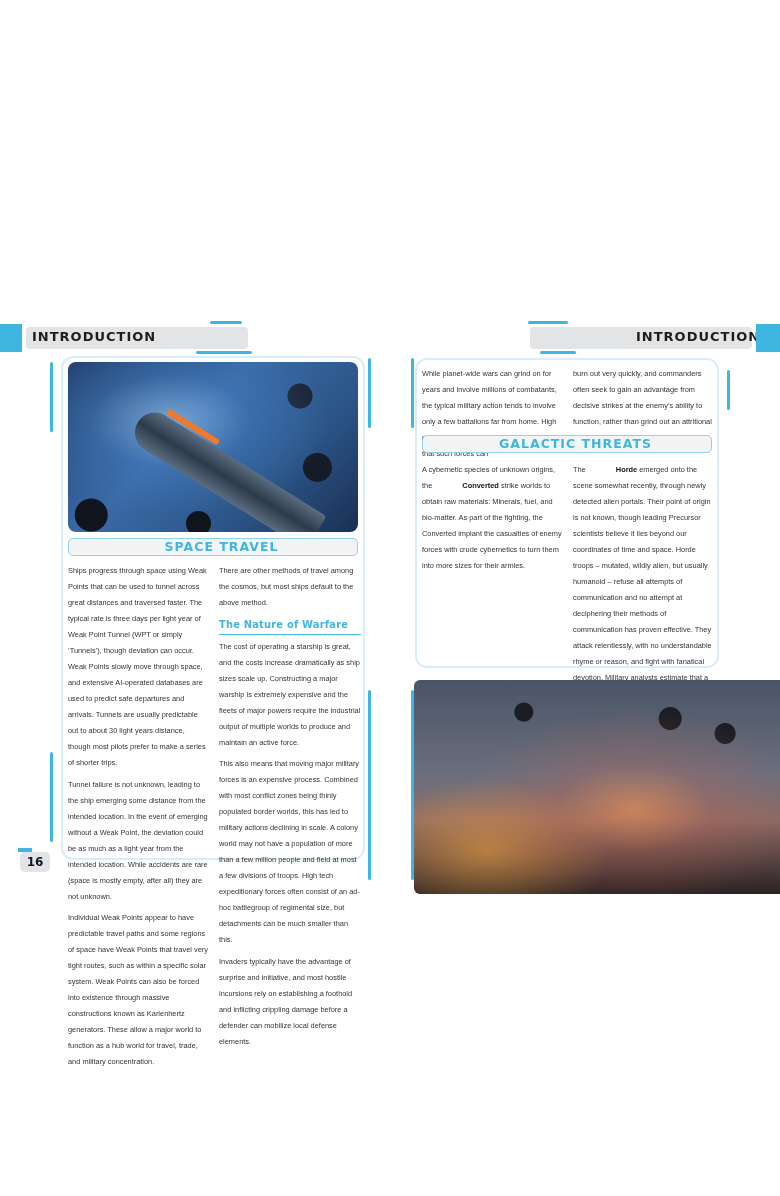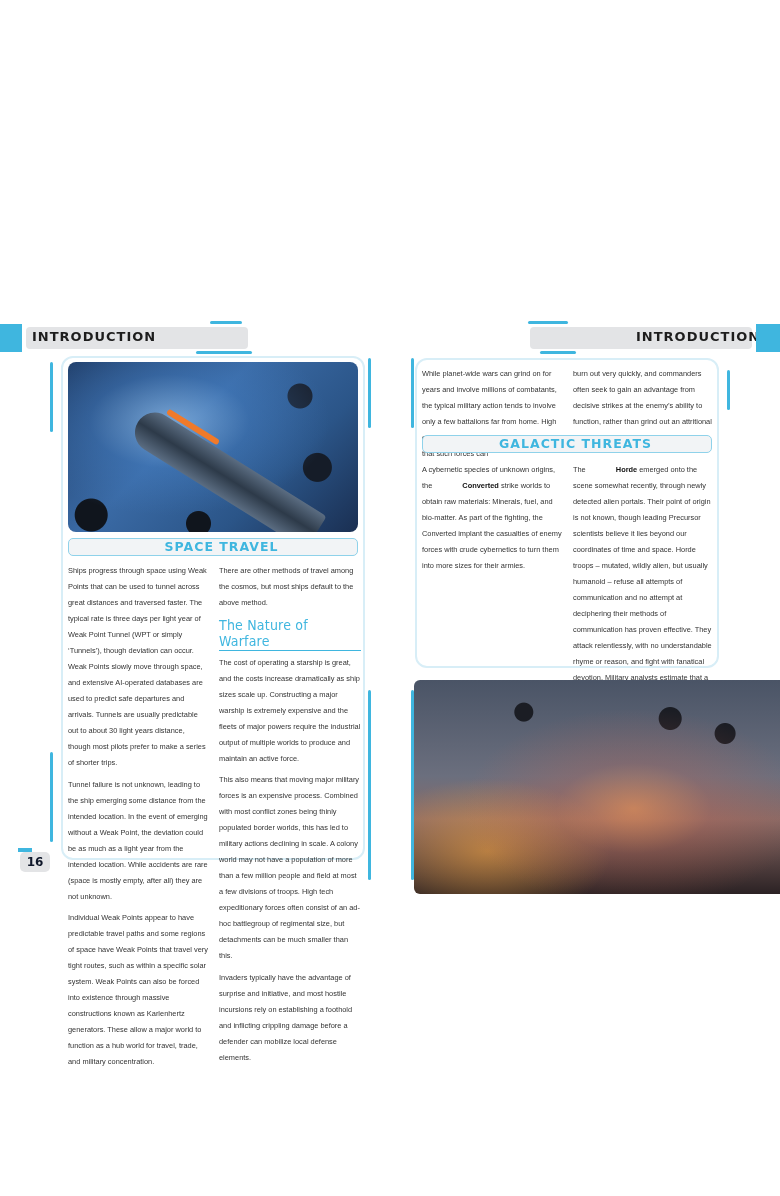--- a/index.html
+++ b/index.html
@@ -43,21 +43,21 @@
       linear-gradient(180deg, #4a5466 0%, #6b6f7e 45%, #8a6a66 65%, #2b2224 100%);
   }
 
   
   .sec-head { position: absolute; height: 18px; border: 1.5px solid #8fd2ea; border-radius: 5px; background: #f2f4f6;
     text-align: center; font-family: "DejaVu Sans", sans-serif; font-weight: bold; font-size: 12.5px; letter-spacing: 1px; color: #3fb6df; line-height: 15px; padding-left: 17px; }
 
   .col { position: absolute; font-family: "Liberation Sans", sans-serif; font-size: 7.4px; line-height: 16px; color: #333; }
   .col p { margin-bottom: 5.5px; }
   .col b { color: #111; padding-left: 28px; }
-  .subhead { font-family: "DejaVu Sans Condensed", "DejaVu Sans", sans-serif; font-weight: normal; font-size: 14px; color: #3fb6df; border-bottom: 1px solid #3fb6df; padding-bottom: 1px; margin-bottom: 4px; letter-spacing: 0.2px; }
+  .subhead { font-family: "DejaVu Sans Condensed", "DejaVu Sans", sans-serif; font-weight: bold; font-size: 11px; color: #3fb6df; border-bottom: 1px solid #3fb6df; padding-bottom: 1px; margin-bottom: 4px; letter-spacing: 0.2px; }
 
   .pagenum { position: absolute; left: 20px; top: 852px; width: 30px; height: 20px; background: #e3e4e6; border-radius: 5px;
     font-family: "DejaVu Sans", sans-serif; font-weight: bold; font-size: 12px; text-align: center; line-height: 20px; color: #0f172a; }
   .pagenum-tab { position: absolute; left: 18px; top: 848px; width: 14px; height: 4px; background: #3fb6df; }
 </style>
 </head>
 <body>
 
 <div class="hdr hdr-left">
   <div class="tab" style="left:0;width:22px;"></div>

